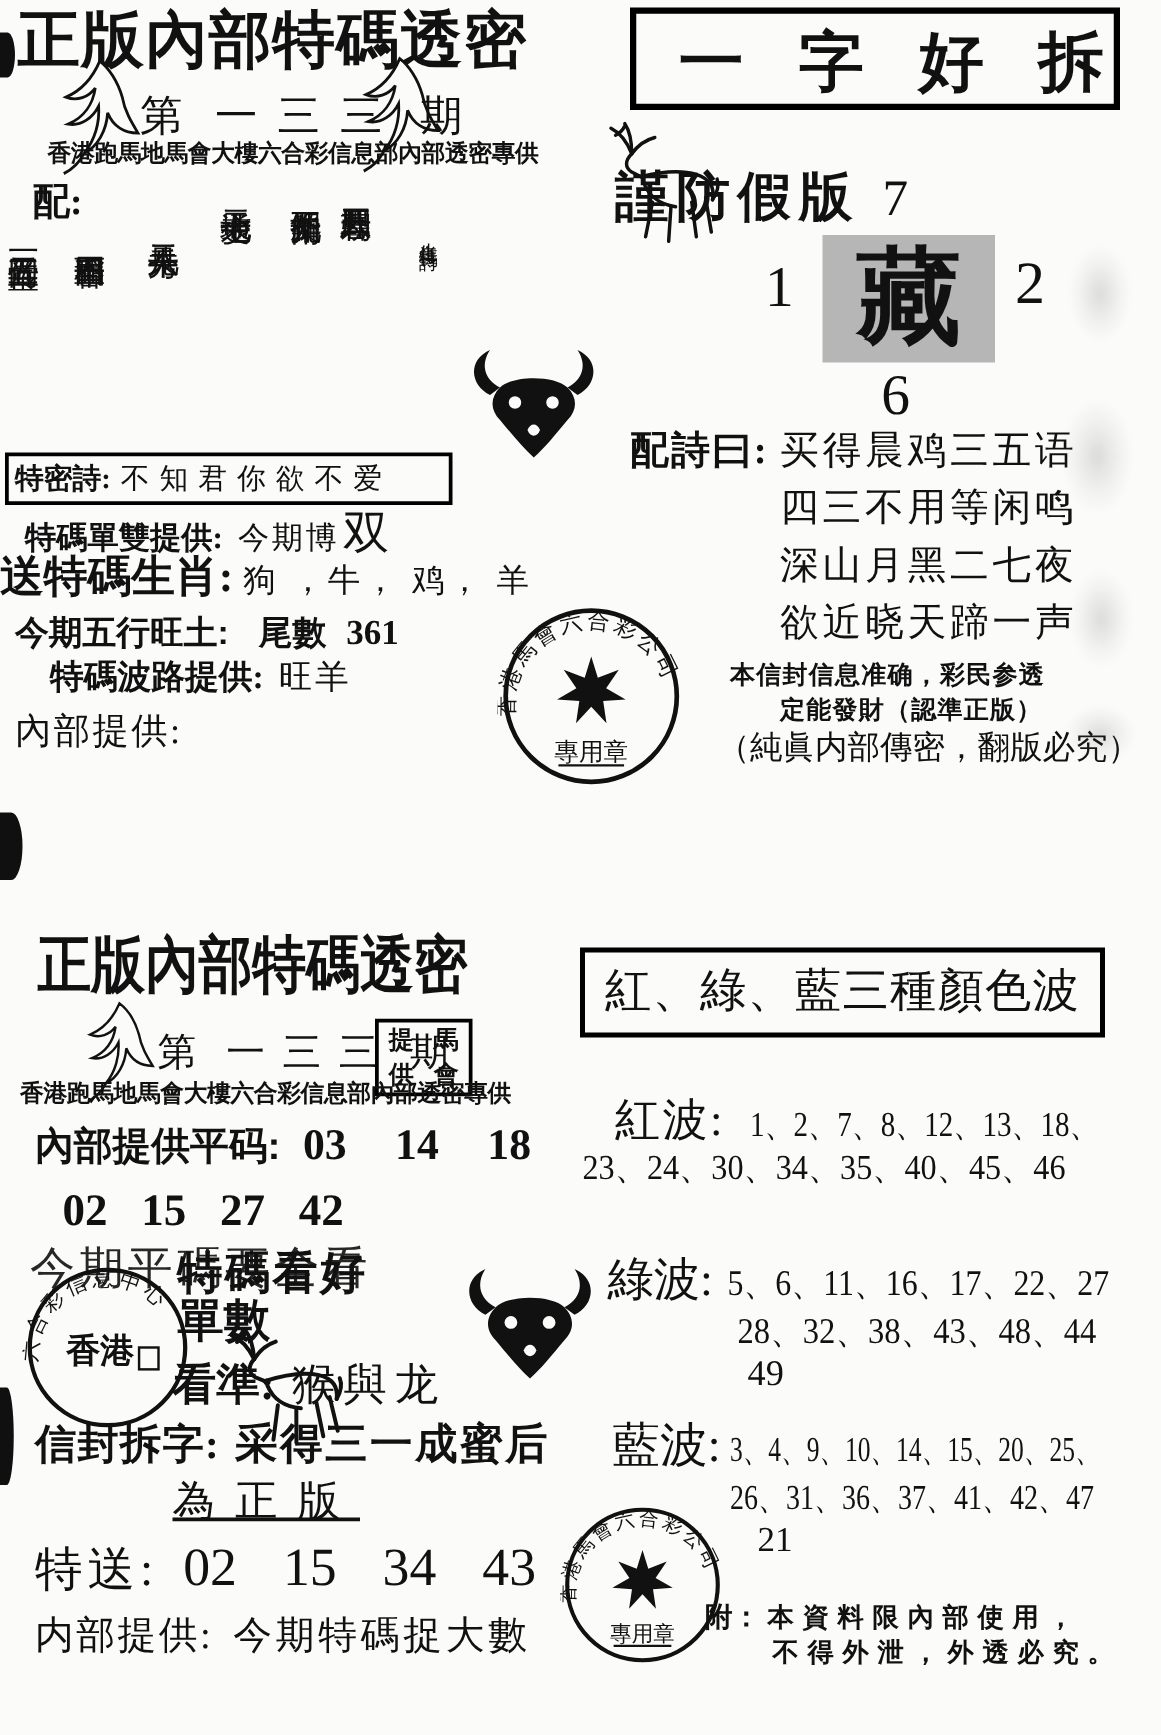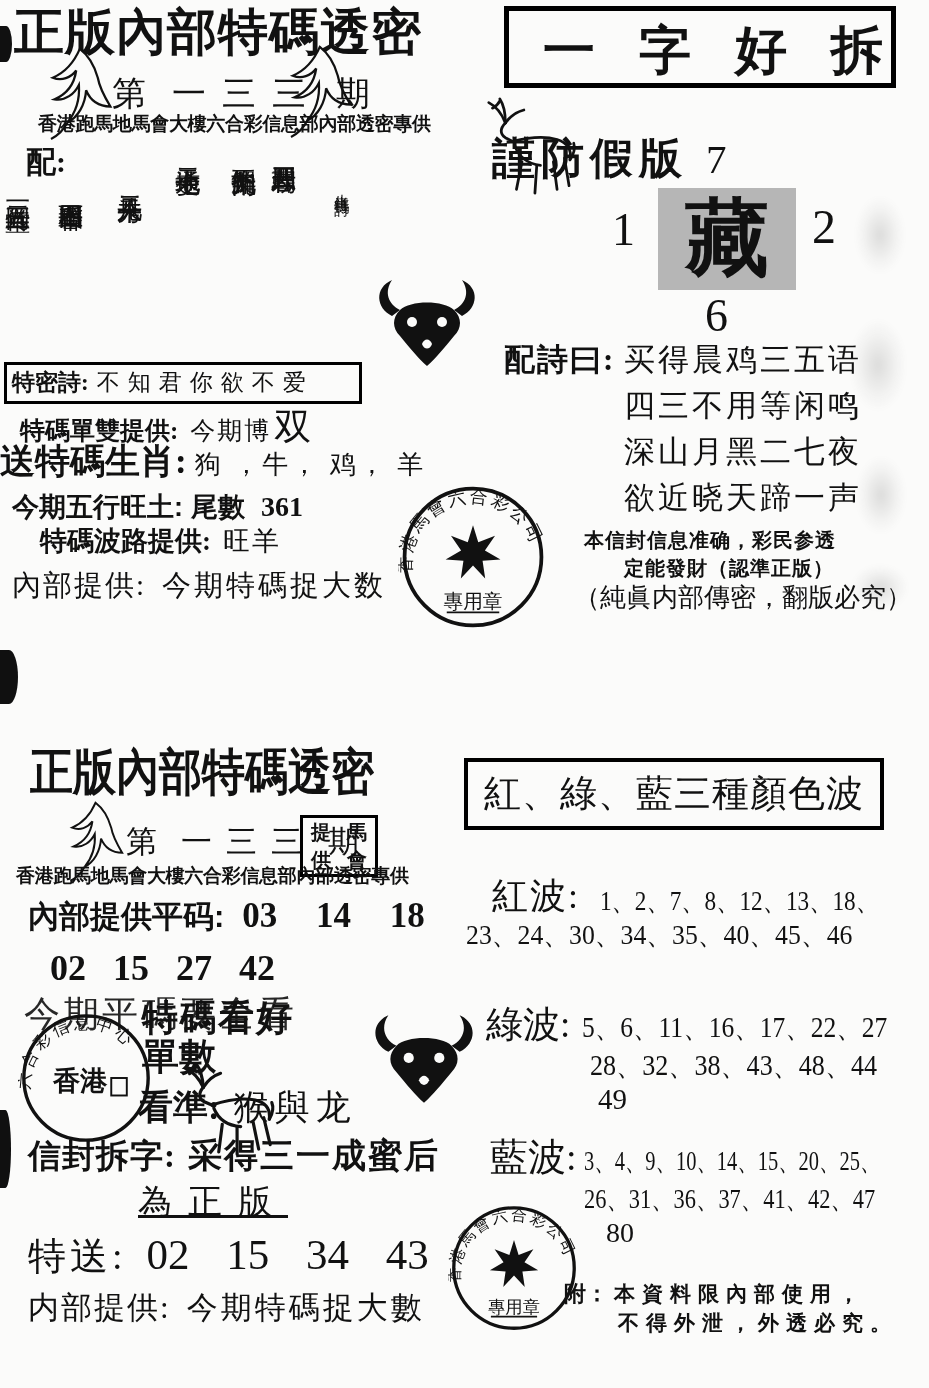--- a/index.html
+++ b/index.html
@@ -75,32 +75,31 @@
     <span style="font-size:37px;margin-left:3px;">双</span>
   </div>
 
   <div class="abs flex" style="left:0px;top:444px;">
     <span class="b" style="font-size:35px;">送特碼生肖:</span>
     <span style="font-size:26px;margin-left:8px;letter-spacing:3px;">狗 ，牛， 鸡， 羊</span>
   </div>
 
   <div class="abs flex sans b" style="left:12px;top:492px;">
     <span style="font-size:27px;">今期五行旺土:</span>
-    <span style="font-size:27px;margin-left:8px;">尾數</span>
+    <span style="font-size:27px;margin-left:24px;">尾數</span>
     <span style="font-size:28px;margin-left:16px;font-family:'Liberation Serif',serif;">361</span>
   </div>
 
   <div class="abs flex" style="left:40px;top:527px;">
     <span class="b" style="font-size:27px;">特碼波路提供:</span>
     <span style="font-size:27px;margin-left:12px;letter-spacing:2px;">旺羊</span>
   </div>
 
   <div class="abs flex" style="left:12px;top:570px;">
     <span style="font-size:29px;letter-spacing:2px;">內部提供:</span>
-    <span style="font-size:29px;margin-left:16px;letter-spacing:3px;">今期特碼捉大数</span>
   </div>
 
   <div class="abs b" style="left:504px;top:6px;width:392px;height:82px;border:5px solid #000;font-size:52px;letter-spacing:44px;padding-left:34px;line-height:80px;box-sizing:border-box;">一字好拆</div>
 
   <svg class="abs" style="left:474px;top:84px;z-index:5;" width="120" height="124" viewBox="0 0 130 110">
     <g fill="none" stroke="#111" stroke-width="3" stroke-linecap="round">
       <path d="M34,30 C30,20 24,12 16,8"></path>
       <path d="M34,30 C34,18 32,10 28,4"></path>
       <path d="M34,30 C40,22 46,18 54,16"></path>
       <path d="M20,14 C24,12 26,10 28,6"></path>
@@ -259,21 +258,21 @@
   </svg>
 
   <div class="abs" style="left:486px;top:1006px;font-size:37px;">綠波:</div>
   <div class="abs sx" style="left:582px;top:1012px;font-size:29px;transform:scaleX(.88);">5、6、11、16、17、22、27</div>
   <div class="abs sx" style="left:590px;top:1050px;font-size:29px;transform:scaleX(.9);">28、32、38、43、48、44</div>
   <div class="abs" style="left:598px;top:1084px;font-size:29px;">49</div>
 
   <div class="abs" style="left:490px;top:1138px;font-size:38px;">藍波:</div>
   <div class="abs sx" style="left:584px;top:1146px;font-size:28px;transform:scaleX(.73);">3、4、9、10、14、15、20、25、</div>
   <div class="abs sx" style="left:584px;top:1184px;font-size:28px;transform:scaleX(.8);">26、31、36、37、41、42、47</div>
-  <div class="abs" style="left:606px;top:1218px;font-size:28px;">80</div>
+  <div class="abs" style="left:606px;top:1218px;font-size:28px;">21</div>
 
   <svg class="abs" style="left:448px;top:1202px;z-index:4;" width="132" height="132" viewBox="0 0 160 160">
     <circle cx="80" cy="80" r="73" fill="none" stroke="#111" stroke-width="4"></circle>
     <defs>
         <path id="arcBottom" d="M 16,104 A 66,66 0 1 1 144,104" fill="none"></path>
       </defs>
     <text font-size="19" fill="#111" letter-spacing="3">
       <textPath href="#arcBottom" startOffset="6">香港馬會六合彩公司</textPath>
     </text>
     <polygon fill="#111" points="80,46 85.6,64.3 103.5,57.3 92.7,73.1 109.3,82.7 90.2,84.1 93,103 80,89 67,103 69.8,84.1 50.8,82.7 67.3,73.1 56.5,57.3 74.4,64.3"></polygon>

